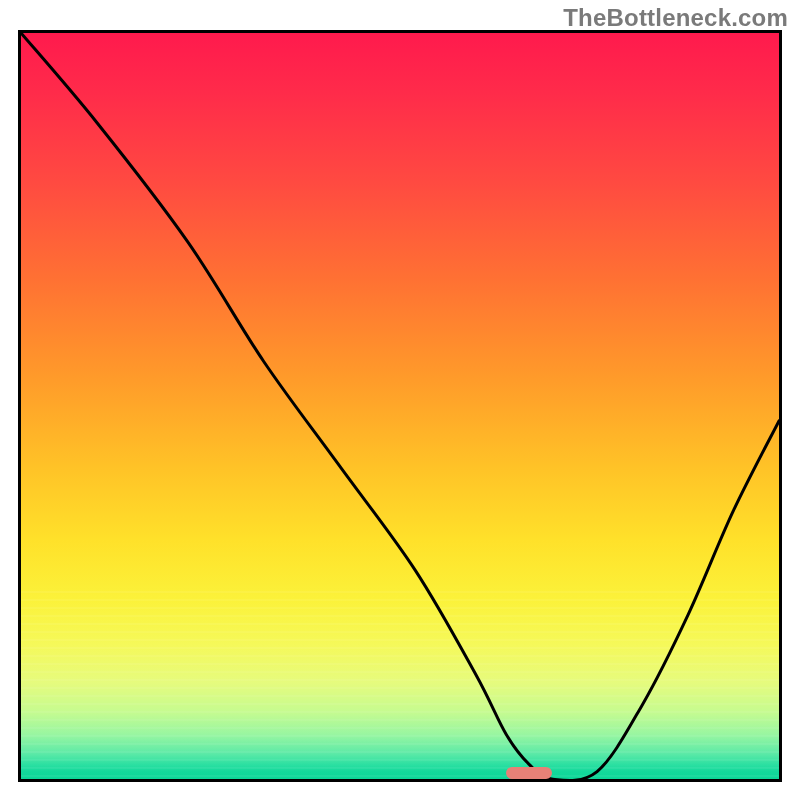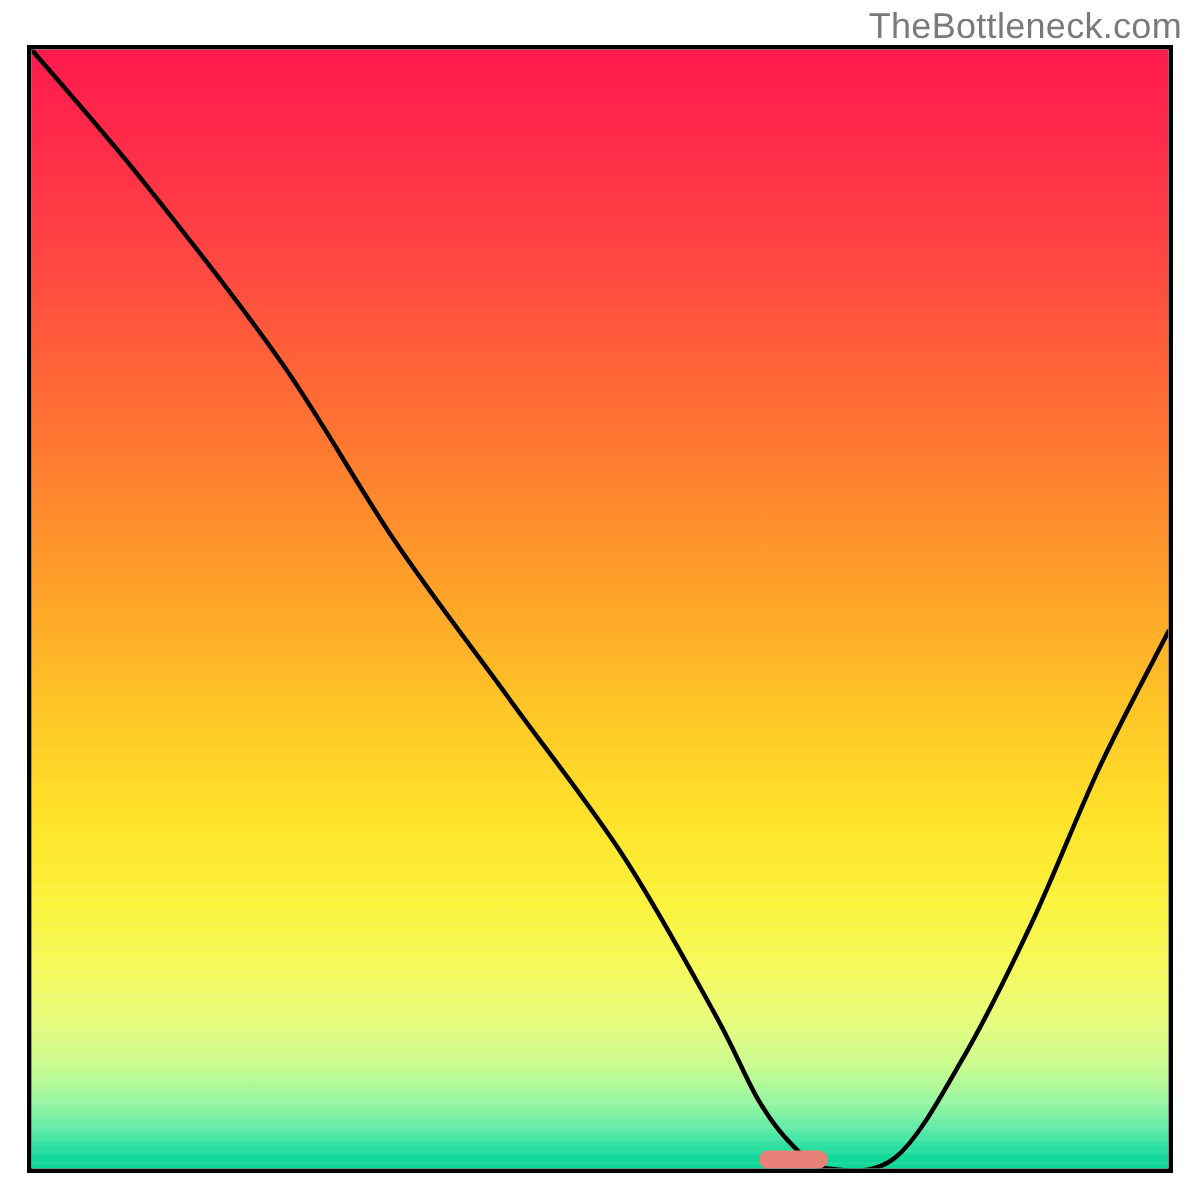--- a/index.html
+++ b/index.html
@@ -14,21 +14,21 @@
   .stage {
     position: relative;
     width: 800px;
     height: 800px;
   }
   .watermark {
     position: absolute;
     top: 4px;
     right: 12px;
     font-size: 24px;
-    font-weight: 400;
+    font-weight: 700;
     color: #7a7a7a;
     letter-spacing: 0.2px;
     user-select: none;
   }
   .plot-frame {
     position: absolute;
     left: 18px;
     top: 30px;
     width: 764px;   
     height: 752px;  

